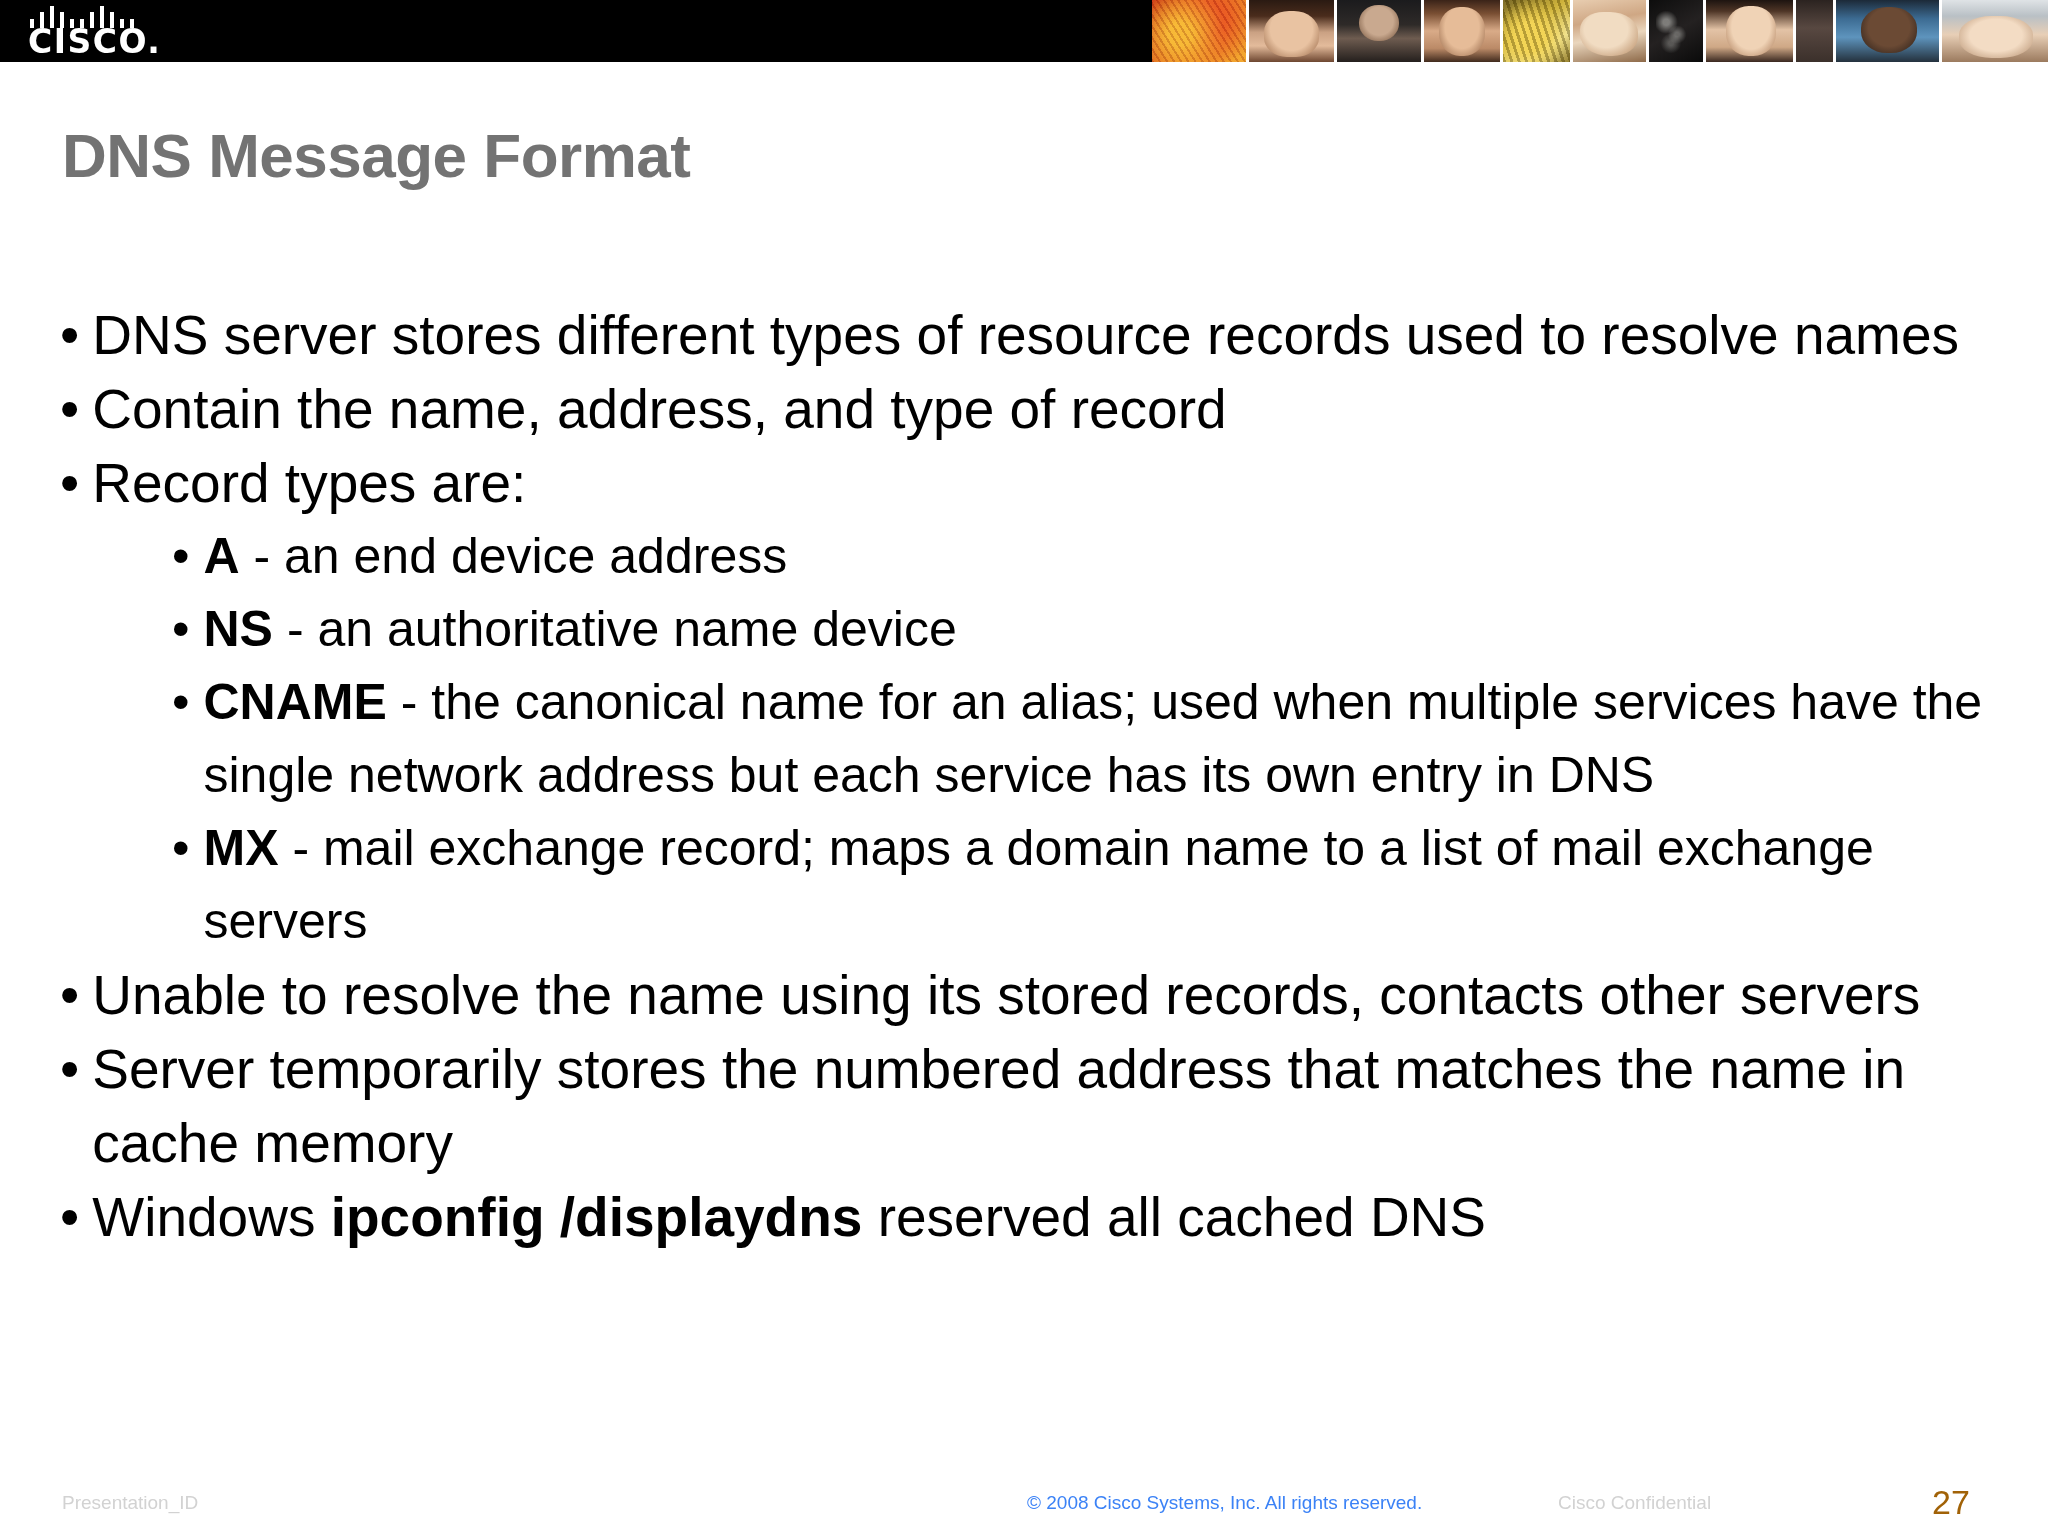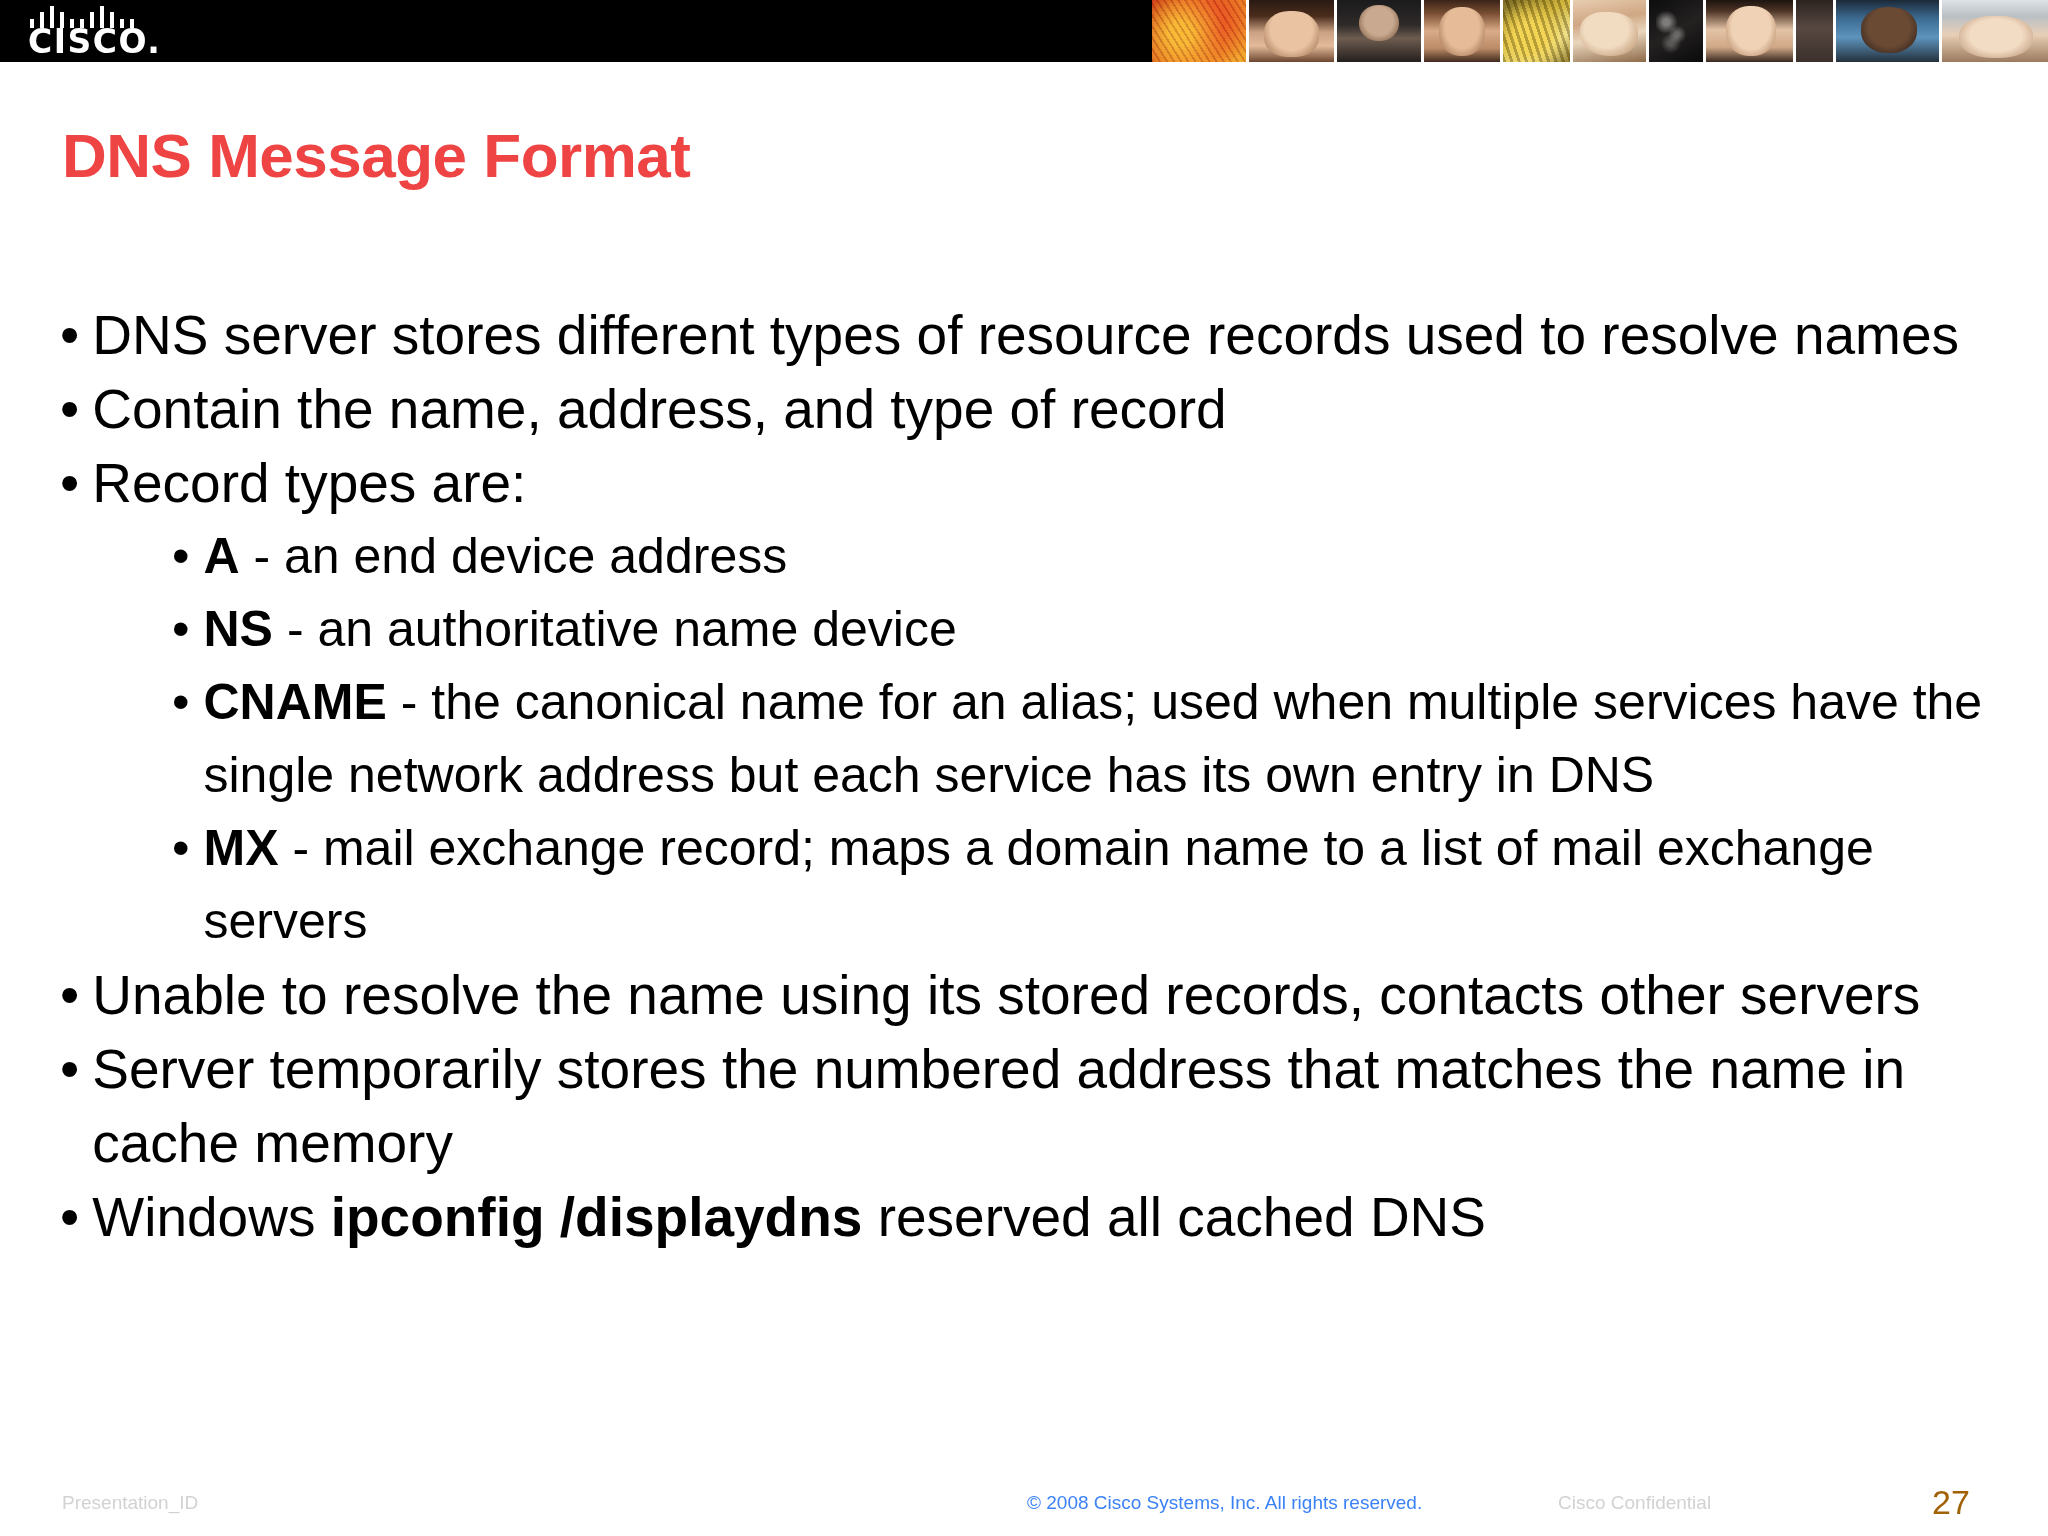--- a/index.html
+++ b/index.html
@@ -194,21 +194,21 @@
   #eyebrow-title {
     color: #74919f;
     font-family: "Liberation Sans", sans-serif;
     font-weight: bold;
     font-size: 39px;
     letter-spacing: -0.2px;
     line-height: 44px;
     white-space: nowrap;
   }
   #main-title {
-    color: #ef4444;
+    color: #737373;
     font-family: "Liberation Sans", sans-serif;
     font-weight: bold;
     font-size: 62px;
     line-height: 72px;
     letter-spacing: -0.5px;
     margin-top: 2px;
     white-space: nowrap;
   }
 
   

